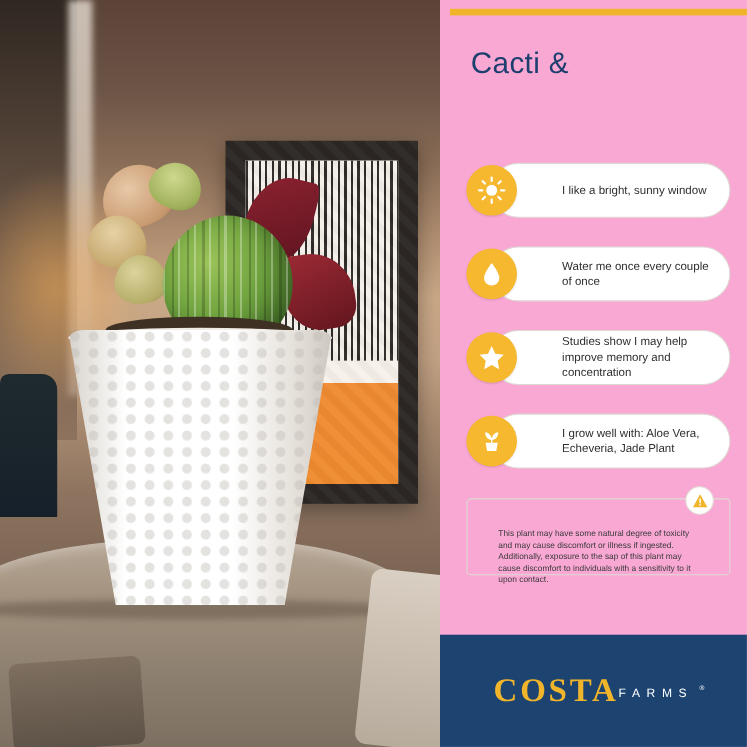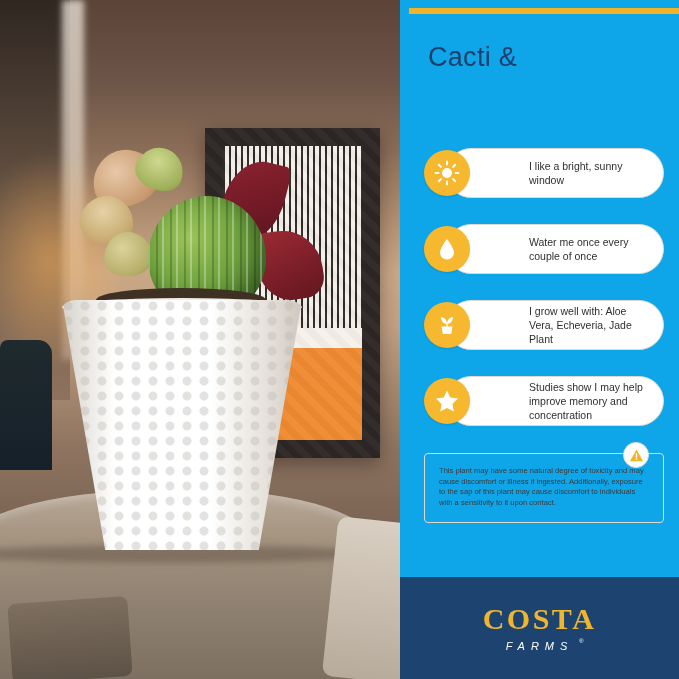--- a/index.html
+++ b/index.html
@@ -164,21 +164,21 @@
   .soil {
     position:absolute; left:96px; top:288px; width:170px; height:24px;
     background: #3f3024; border-radius: 50%;
   }
 
   
   .panel {
     position: absolute;
     left: 400px; top: 0;
     width: 279px; height: 679px;
-    background: #0ea5e9;
+    background: #f9a8d4;
   }
   .top-bar {
     position:absolute; left: 9px; top: 8px; width: 270px; height: 6px;
     background: #f0b429;
   }
   .title {
     position:absolute; left: 28px; top: 38px; width: 240px;
     color: #1d3f6e;
     font-size: 27px;
     line-height: 39px;
@@ -197,21 +197,21 @@
   .care-pill {
     position:absolute; left: 22px; top: 0;
     width: 218px; height: 50px;
     border: 1px solid #ddd9d2;
     border-radius: 25px;
     box-sizing: border-box;
     background: #fff;
     display:flex; align-items:center;
   }
   .care-text {
-    margin-left: 82px;
+    margin-left: 64px;
     margin-right: 10px;
     font-size: 10.5px;
     line-height: 14px;
     color: #2f2f2f;
   }
   .care-badge {
     position:absolute; left: 0; top: 2px;
     width: 46px; height: 46px;
     border-radius: 50%;
     background: #f5b82e;
@@ -223,57 +223,56 @@
   
   .tox {
     position:absolute; left: 24px; top: 453px;
     width: 240px; height: 70px;
     border: 1px solid #ddd9d2;
     border-radius: 4px;
     box-sizing: border-box;
     padding: 12px 14px 10px 14px;
   }
   .tox p {
-    margin:0;
+    margin:14px;
     font-size: 7.6px;
     line-height: 10.5px;
     color: #3a3a3a;
   }
   .tox-badge {
     position:absolute; right: 14px; top: -12px;
     width: 24px; height: 24px;
     border-radius: 50%;
     background: #ffffff;
     border: 1px solid #e2ddd5;
     display:flex; align-items:center; justify-content:center;
   }
 
   
   .footer {
     position:absolute; left: 400px; top: 577px;
     width: 279px; height: 102px;
     background: #1d4470;
     display:flex; align-items:center; justify-content:center;
-    flex-direction: column;
+    flex-direction: row;
   }
   .brand-top {
     color: #f1b52c;
     font-family: "Liberation Serif", serif;
     font-weight: bold;
     font-size: 30px;
     letter-spacing: 2.5px;
     line-height: 30px;
   }
   .brand-bottom {
     color: #ffffff;
     font-size: 11px;
     letter-spacing: 6px;
     margin-top: 6px;
     position: relative;
-    font-style: italic;
   }
   .brand-bottom .tm {
     position:absolute; right:-10px; top:-2px; font-size:6px; letter-spacing:0;
   }
   .footer-left {
     position:absolute; left:0; top:577px; width:400px; height:102px;
   }
 </style>
 </head>
 <body>
@@ -357,43 +356,43 @@
         </div>
         <div class="care-badge">
           <svg width="26" height="26" viewBox="0 0 26 26">
             <path d="M13 3 C13 3 6 12 6 16.5 A7 7 0 0 0 20 16.5 C20 12 13 3 13 3 Z" fill="#fff"></path>
           </svg>
         </div>
       </div>
 
       <div class="care-item">
         <div class="care-pill">
+          <span class="care-text">Studies show I may help improve memory and concentration</span>
+        </div>
+        <div class="care-badge">
+          <svg width="26" height="26" viewBox="0 0 26 26">
+            <path d="M13 2.5 L16.3 9.6 L24 10.6 L18.4 16 L19.8 23.6 L13 19.9 L6.2 23.6 L7.6 16 L2 10.6 L9.7 9.6 Z" fill="#fff"></path>
+          </svg>
+        </div>
+      </div>
+
+      <div class="care-item">
+        <div class="care-pill">
           <span class="care-text">I grow well with: Aloe Vera, Echeveria, Jade Plant</span>
         </div>
         <div class="care-badge">
           <svg width="26" height="26" viewBox="0 0 26 26">
             <path d="M13 12 C13 8 10 5 7 5 C7 9 9.5 12 13 12 Z" fill="#fff"></path>
             <path d="M13 12 C13 8 16 5 19 5 C19 9 16.5 12 13 12 Z" fill="#fff"></path>
             <rect x="12.4" y="10" width="1.2" height="5" fill="#fff"></rect>
             <path d="M7.5 14.5 H18.5 L17.2 22 H8.8 Z" fill="#fff"></path>
           </svg>
         </div>
       </div>
 
-      <div class="care-item">
-        <div class="care-pill">
-          <span class="care-text">Studies show I may help improve memory and concentration</span>
-        </div>
-        <div class="care-badge">
-          <svg width="26" height="26" viewBox="0 0 26 26">
-            <path d="M13 2.5 L16.3 9.6 L24 10.6 L18.4 16 L19.8 23.6 L13 19.9 L6.2 23.6 L7.6 16 L2 10.6 L9.7 9.6 Z" fill="#fff"></path>
-          </svg>
-        </div>
-      </div>
-
     </div>
 
     <div class="tox">
       <div class="tox-badge">
         <svg width="15" height="15" viewBox="0 0 16 16">
           <path d="M8 1.5 L15 14 H1 Z" fill="#f0b429"></path>
           <rect x="7.3" y="5.6" width="1.4" height="4.6" fill="#fff"></rect>
           <rect x="7.3" y="11" width="1.4" height="1.5" fill="#fff"></rect>
         </svg>
       </div>

